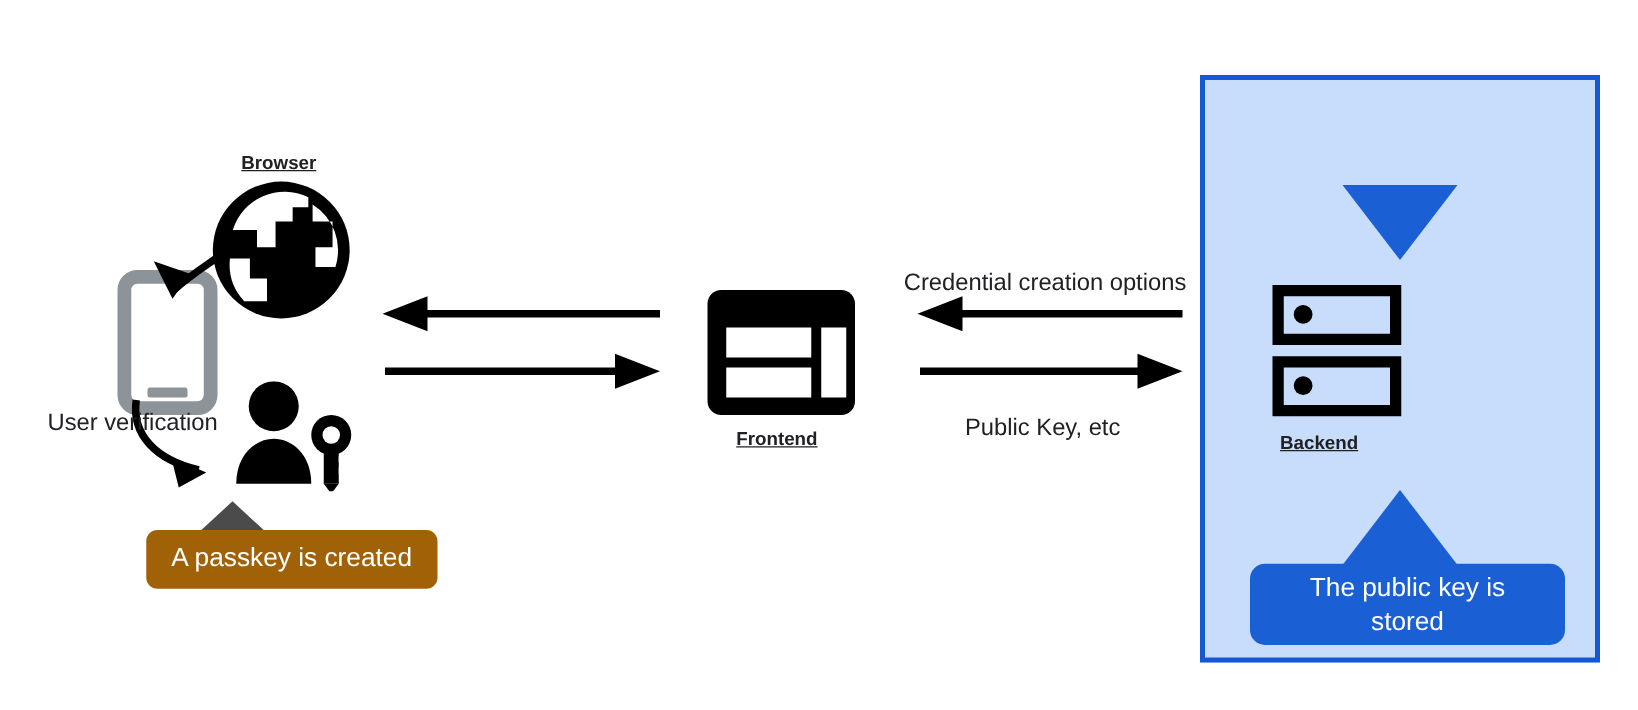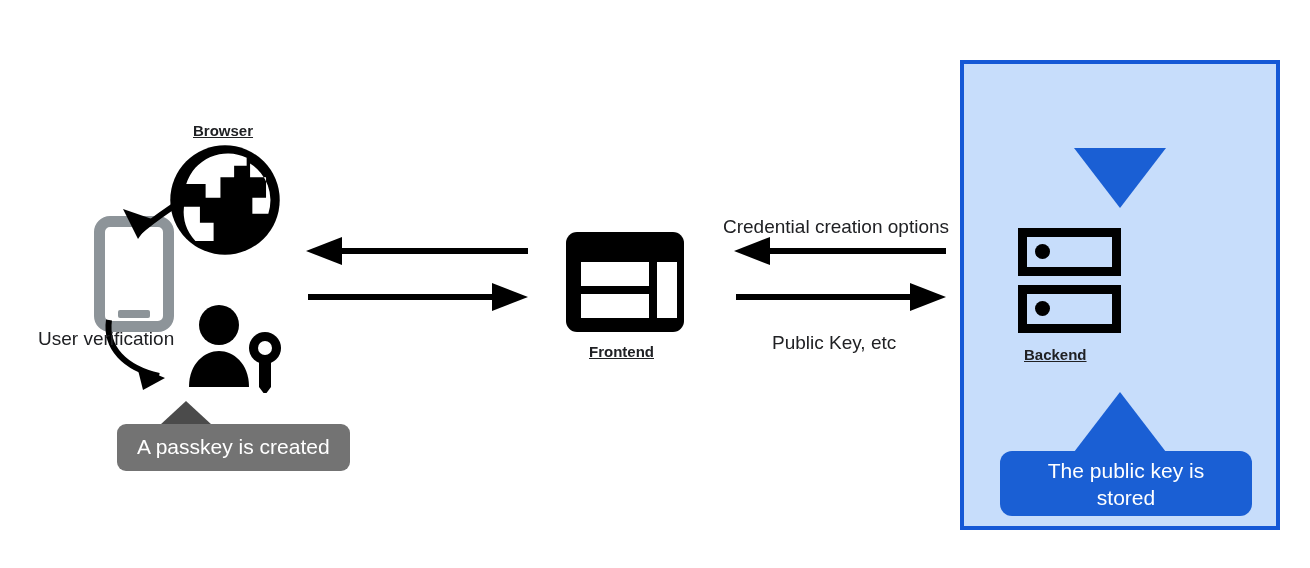--- a/index.html
+++ b/index.html
@@ -56,21 +56,21 @@
   }
   .phone-bar {
     position: absolute;
     background: #8d9499;
     border-radius: 2px;
   }
 
   
   .tooltip-dark {
     position: absolute;
-    background: #737373;
+    background: #a16207;
     color: #ffffff;
     border-radius: 9px;
     font-size: 21px;
     line-height: 26px;
     padding: 10px 20px 11px 20px;
     text-align: center;
     white-space: nowrap;
   }
   .tooltip-dark-tail {
     position: absolute;

